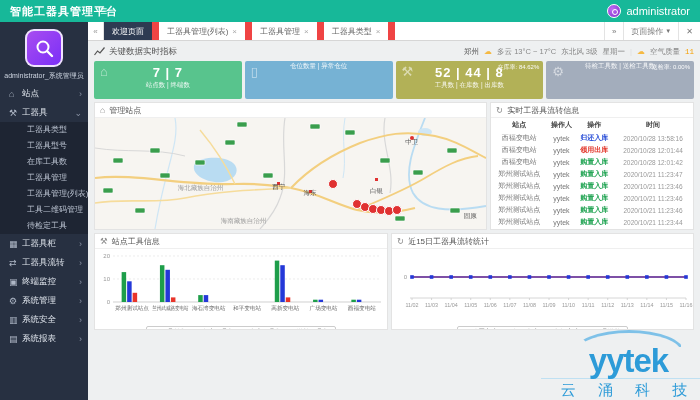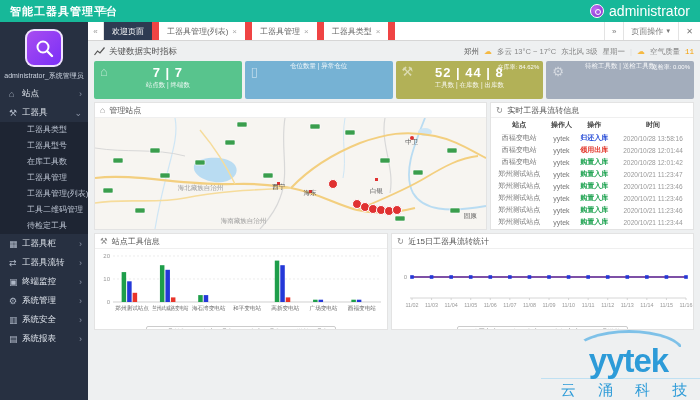--- a/index.html
+++ b/index.html
@@ -6,21 +6,21 @@
   html,body { width:700px; height:400px; font-family:"Liberation Sans","DejaVu Sans",sans-serif; }
   #app { position:relative; width:700px; height:400px; background:#eef0f1; overflow:hidden; }
 
   
   .hdr { position:absolute; top:0; left:0; right:0; height:22px; background:#17b899; display:flex; align-items:center; z-index:5; }
   .hdr-title { color:#fff; font-size:11px; font-weight:bold; padding-left:10px; letter-spacing:1px; width:86px; white-space:nowrap; }
   .hdr-burger { color:#eafff9; font-size:12px; margin-left:14px; cursor:pointer; }
   .hdr-right { margin-left:auto; display:flex; align-items:center; gap:5px; padding-right:10px; }
   .hdr-ava { width:14px; height:14px; border-radius:50%; background:radial-gradient(circle at 35% 35%, #c06cf5, #7d2cc9); border:1px solid #fff; position:relative; }
   .hdr-ava:after { content:""; position:absolute; left:4px; top:4px; width:4px; height:4px; border:1px solid #fff; border-radius:50%; }
-  .hdr-user { color:#fff; font-size:14px; }
+  .hdr-user { color:#fff; font-size:11px; }
 
   
   .side { position:absolute; top:22px; left:0; bottom:0; width:88px; background:#273041; z-index:4; }
   .ava-wrap { padding:7px 0 3px; text-align:center; }
   .ava-box { width:38px; height:38px; margin:0 auto; border:2px solid rgba(255,255,255,.85); border-radius:9px; background:linear-gradient(135deg,#a84df0,#7b2ff7); position:relative; }
   .ava-box svg { position:absolute; left:8px; top:8px; }
   .side-prof { color:#cdd4e0; font-size:7px; margin-top:4px; white-space:nowrap; overflow:hidden; text-overflow:ellipsis; padding:0 3px; }
   .s-item { display:flex; align-items:center; height:19px; padding:0 6px 0 9px; color:#dfe4ec; font-size:8.5px; cursor:pointer; }
   .s-ico { width:13px; font-size:9px; color:#aeb7c6; }
   .s-lab { flex:1; white-space:nowrap; overflow:hidden; }

